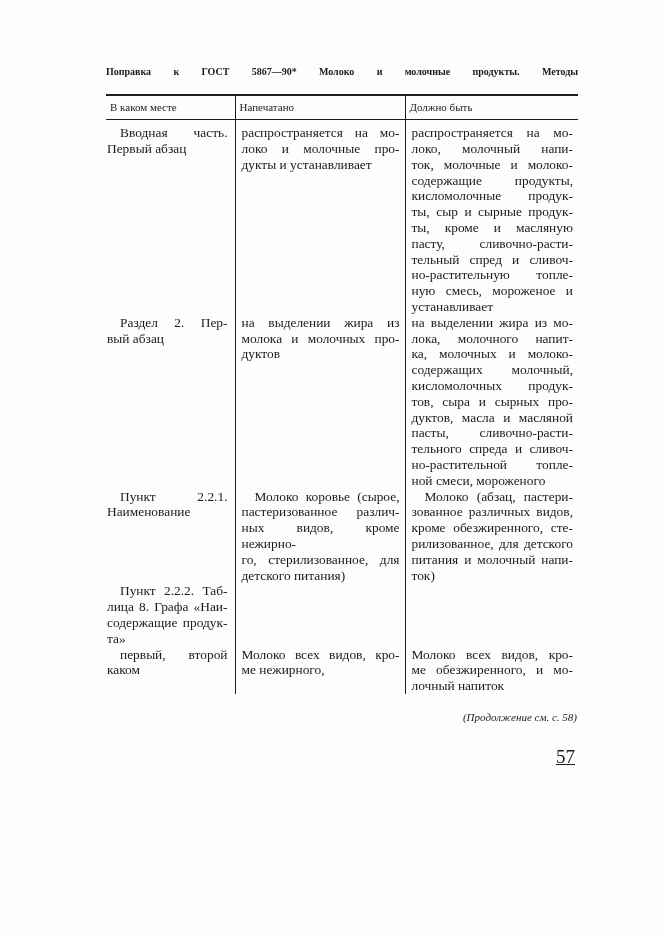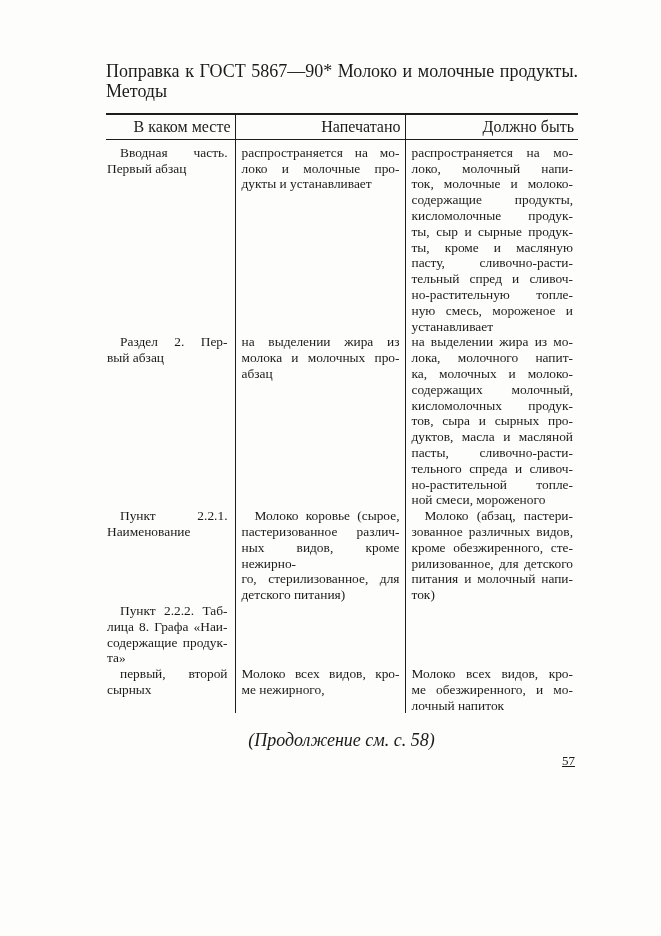--- a/index.html
+++ b/index.html
@@ -22,65 +22,65 @@
   
   .line {
     text-align: justify;
     text-align-last: justify;
   }
   .line.last  { text-align-last: left; }
   .line.first { text-indent: 13px; }
   .line.italic { }
 
   .doc-title {
-    font-weight: normal;
-    font-size: 18px;
+    font-weight: bold;
+    font-size: 10px;
     line-height: 19.5px;
   }
 
   table.correction {
     border-collapse: collapse;
     table-layout: fixed;
     width: 472px;
     margin-top: 12px;
     border-top: 2.5px solid #1d1d1d;
   }
   table.correction th {
     font-weight: normal;
-    font-size: 16px;
+    font-size: 11px;
     line-height: 15.8px;
-    text-align: right;
+    text-align: left;
     padding: 4px 4px 4px 4px;
     border-bottom: 1px solid #1d1d1d;
   }
   table.correction td {
     vertical-align: top;
     font-size: 13.4px;
     line-height: 15.8px;
     padding: 0 5px 0 6px;
   }
   table.correction tbody tr:first-child td { padding-top: 5px; }
   table.correction th:nth-child(2),
   table.correction td:nth-child(2) {
     border-left: 1px solid #1d1d1d;
     border-right: 1px solid #1d1d1d;
   }
   table.correction td:first-child { padding-left: 1px; padding-right: 7px; }
 
   .continuation {
     margin-top: 17px;
-    text-align: center;
+    text-align: right;
     font-style: italic;
-    font-size: 18px;
+    font-size: 11px;
     padding-right: 1px;
   }
   .page-number {
-    margin-top: 2px;
+    margin-top: 23px;
     text-align: right;
-    font-size: 13px;
+    font-size: 19px;
     padding-right: 3px;
     text-decoration: underline;
   }
 </style>
 </head>
 <body>
 
 <div class="page">
 
   <div class="doc-title">
@@ -127,21 +127,21 @@
           </td>
         </tr>
         <tr>
           <td>
             <div class="line first">Раздел 2. Пер-</div>
             <div class="line last">вый абзац</div>
           </td>
           <td>
             <div class="line">на выделении жира из</div>
             <div class="line">молока и молочных про-</div>
-            <div class="line last">абзац</div>
+            <div class="line last">дуктов</div>
           </td>
           <td>
             <div class="line">на выделении жира из мо-</div>
             <div class="line">лока, молочного напит-</div>
             <div class="line">ка, молочных и молоко-</div>
             <div class="line">содержащих молочный,</div>
             <div class="line">кисломолочных продук-</div>
             <div class="line">тов, сыра и сырных про-</div>
             <div class="line">дуктов, масла и масляной</div>
             <div class="line">пасты, сливочно-расти-</div>
@@ -177,21 +177,21 @@
             <div class="line">лица 8. Графа «Наи-</div>
             <div class="line">содержащие продук-</div>
             <div class="line last">та»</div>
           </td>
           <td></td>
           <td></td>
         </tr>
         <tr>
           <td>
             <div class="line first">первый, второй</div>
-            <div class="line last">сырных</div>
+            <div class="line last">каком</div>
           </td>
           <td>
             <div class="line">Молоко всех видов, кро-</div>
             <div class="line last">ме нежирного,</div>
           </td>
           <td>
             <div class="line">Молоко всех видов, кро-</div>
             <div class="line">ме обезжиренного, и мо-</div>
             <div class="line last">лочный напиток</div>
           </td>

